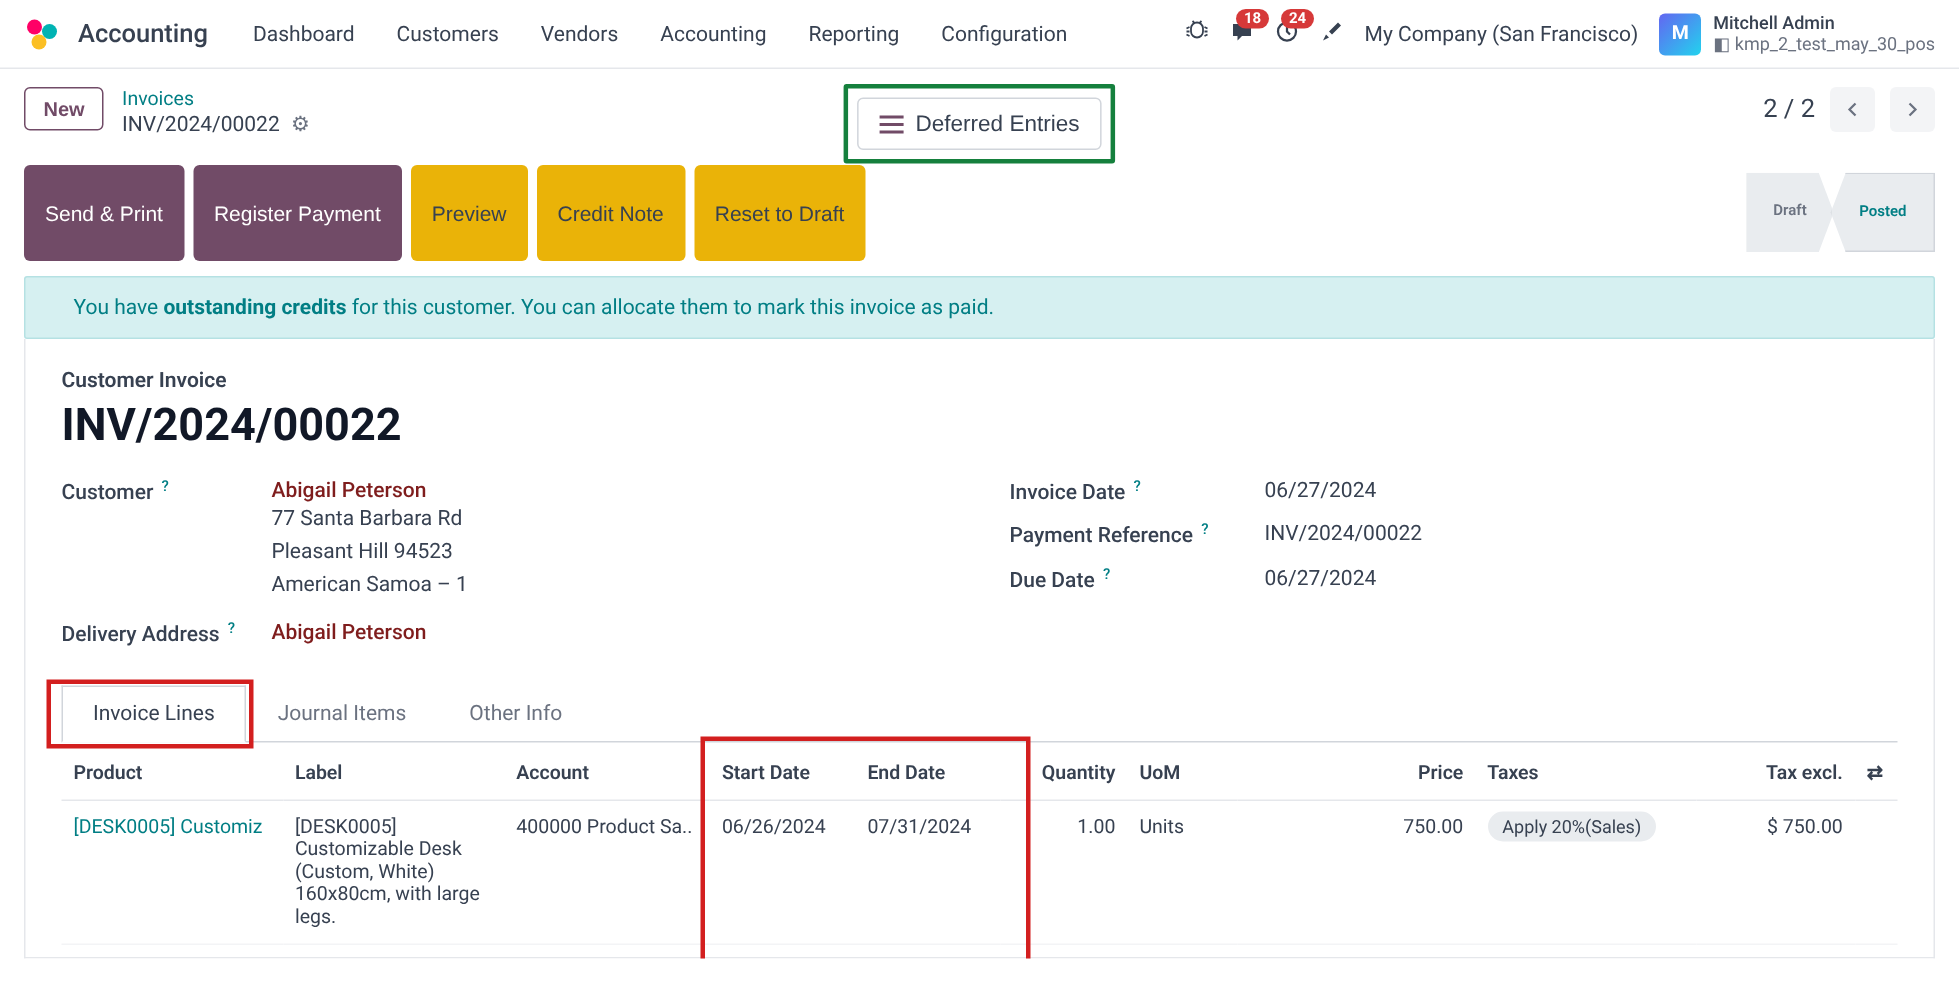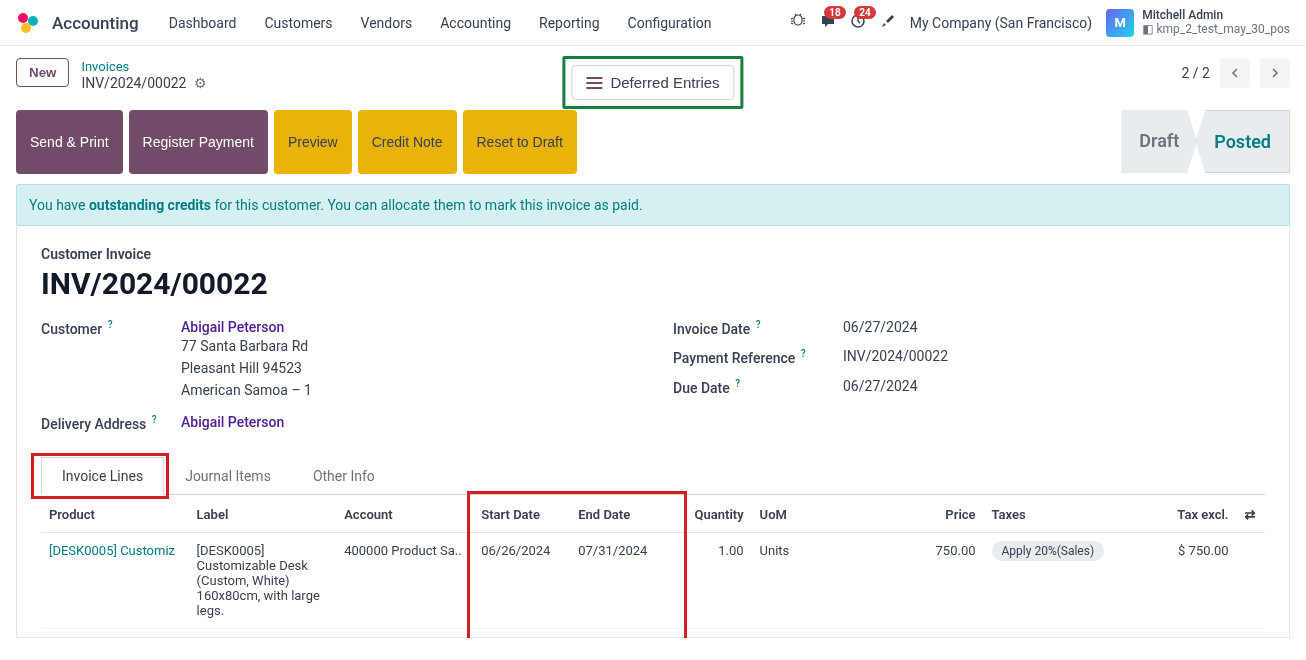--- a/index.html
+++ b/index.html
@@ -27,51 +27,51 @@
 .crumb { line-height: 1.2; }
 .crumb a { color: #017e84; font-size: 13px; text-decoration: none; }
 .crumb-title { font-size: 14px; color: #374151; }
 .crumb-gear { color: #6b7280; margin-left: 4px; cursor: pointer; }
 .deferred-wrap { position: absolute; left: 50%; transform: translateX(-50%); top: 10px; }
 .deferred-box { border: 3px solid #15803d; padding: 6px; border-radius: 2px; }
 .deferred-btn { display: flex; align-items: center; gap: 8px; border: 1px solid #d1d5db; background: #fff; padding: 8px 14px; border-radius: 4px; color: #374151; font-size: 15px; cursor: pointer; }
 .hamburger { width: 16px; height: 12px; display: flex; flex-direction: column; justify-content: space-between; }
 .hamburger span { height: 2px; background: #714b67; }
 .pager { margin-left: auto; display: flex; align-items: center; gap: 10px; }
-.pager-text { color: #374151; font-size: 14px; text-align: right; }
+.pager-text { color: #374151; font-size: 17px; text-align: right; }
 .pager-btn { width: 30px; height: 30px; border: none; background: #f3f4f6; border-radius: 4px; cursor: pointer; display:flex;align-items:center;justify-content:center;color:#6b7280; }
 
 
 .actionrow { display: flex; align-items: center; padding: 10px 16px 0; gap: 6px; }
 .btn { padding: 24px 14px; border-radius: 4px; font-size: 14px; border: none; cursor: pointer; }
 .btn-primary { background: #714b67; color: #fff; font-weight: 500; }
 .btn-default { background: #eab308; color: #374151; }
 
 
 .statusbar { margin-left: auto; display: flex; }
-.status { padding: 20px 18px; font-size: 18px; font-weight: 600; position: relative; }
+.status { padding: 20px 18px; font-size: 10px; font-weight: 600; position: relative; }
 .status-draft { background: #e9ecef; color: #6b7280; clip-path: polygon(0 0, calc(100% - 10px) 0, 100% 50%, calc(100% - 10px) 100%, 0 100%); }
 .status-posted { background: #e9ecef; color: #017e84; clip-path: polygon(10px 0, 100% 0, 100% 100%, 10px 100%, 0 50%); margin-left: -2px; border: 1px solid #d1d5db; }
 
 
-.banner { margin: 10px 16px 0; background: #d6f0f1; border: 1px solid #b5e1e3; color: #017e84; padding: 12px 12px; font-size: 14px; border-radius: 2px; }
+.banner { margin: 10px 16px 0; background: #d6f0f1; border: 1px solid #b5e1e3; color: #017e84; padding: 12px 32px; font-size: 14px; border-radius: 2px; }
 .banner b { font-weight: 700; }
 
 
 .card { margin: 0 16px; border: 1px solid #e5e7eb; border-top: none; padding: 20px 24px 8px; }
 .subtitle { font-size: 14px; font-weight: 600; color: #374151; margin-bottom: 4px; }
 .bigtitle { font-size: 30px; font-weight: 700; color: #111827; margin-bottom: 18px; }
 
 .formgrid { display: flex; gap: 40px; margin-bottom: 14px; }
 .col { flex: 1; }
 .row { display: flex; margin-bottom: 12px; }
 .label { width: 140px; color: #374151; font-size: 14px; font-weight: 500; }
 .label sup { color: #017e84; font-size: 10px; margin-left: 2px; }
 .val { flex: 1; font-size: 14px; }
-.val a { color: #4c1d95; text-decoration: none; font-weight: 500; }
+.val a { color: #7f1d1d; text-decoration: none; font-weight: 500; }
 .addr { color: #374151; line-height: 1.6; }
 
 
 .tabs { display: flex; border-bottom: 1px solid #d1d5db; margin-top: 4px; }
 .tab { padding: 10px 20px; font-size: 14px; color: #6b7280; cursor: pointer; border: 1px solid transparent; border-bottom: none; }
 .tab.active { color: #374151; border: 1px solid #d1d5db; border-bottom: 1px solid #fff; margin-bottom: -1px; background: #fff; }
 
 
 .tbl { width: 100%; border-collapse: collapse; margin-top: 2px; }
 .tbl th { text-align: left; padding: 10px 8px; font-size: 13px; font-weight: 600; color: #374151; border-bottom: 1px solid #e5e7eb; }

